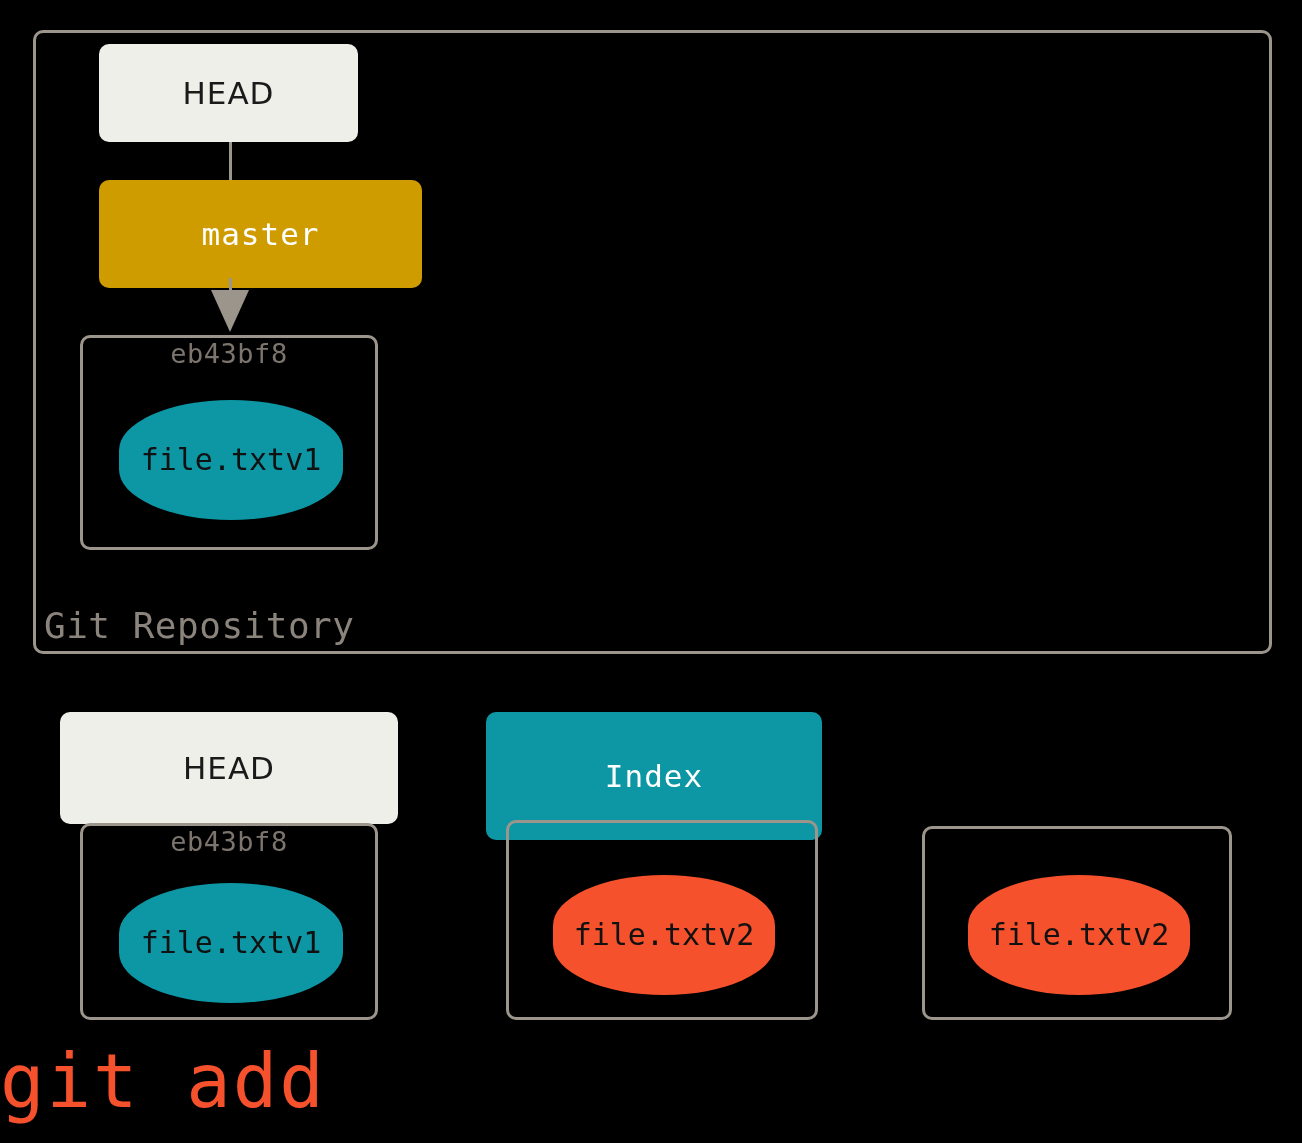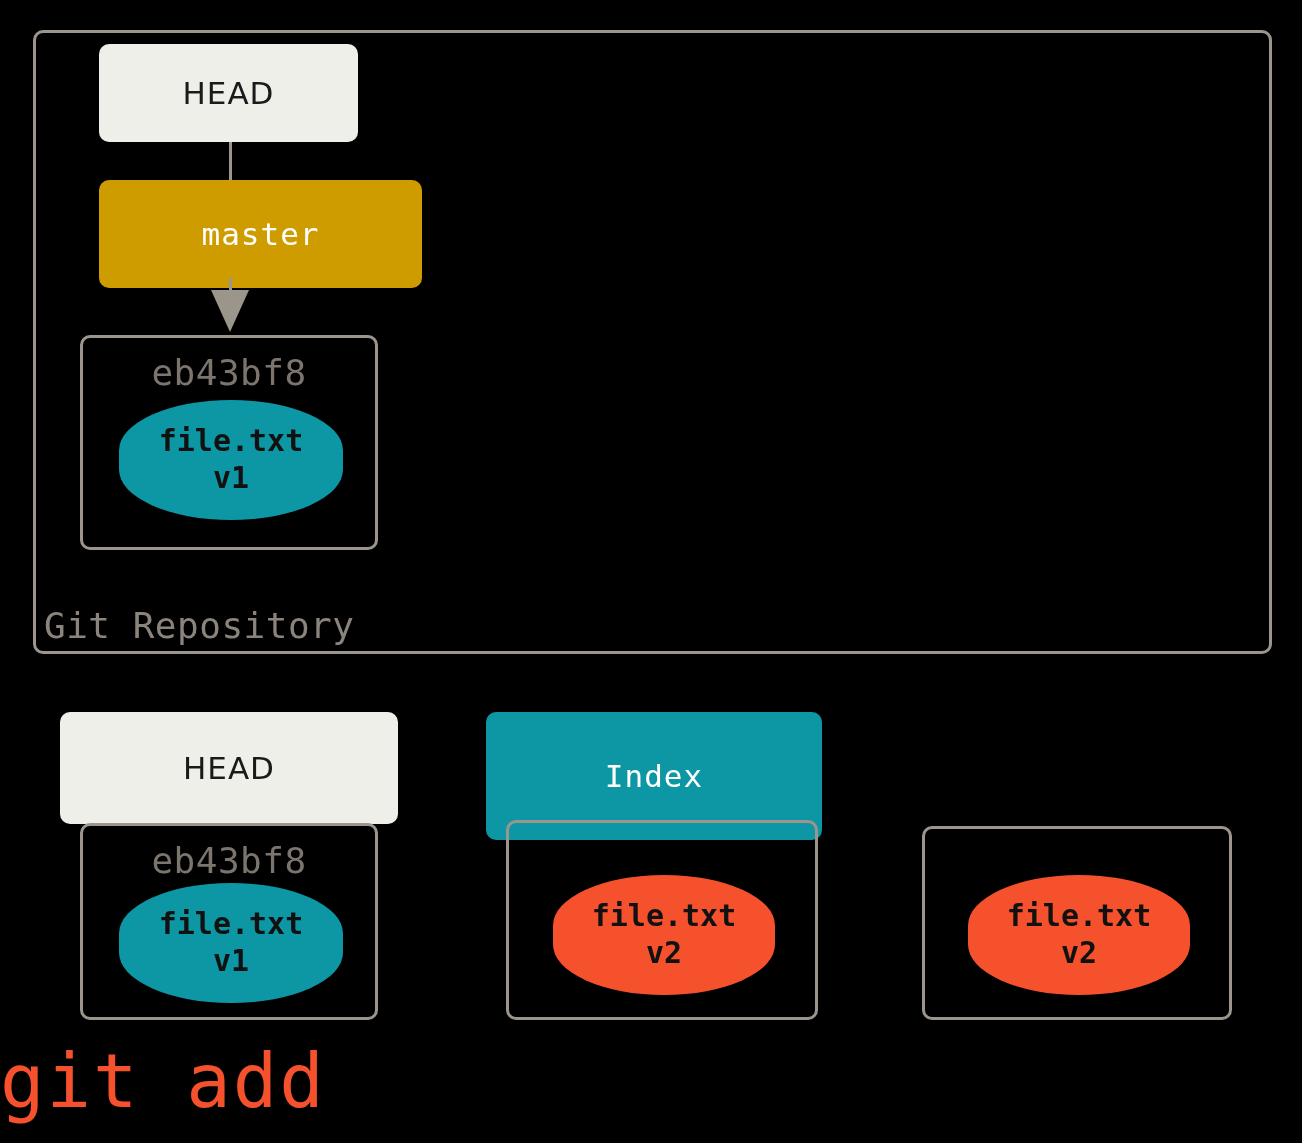--- a/index.html
+++ b/index.html
@@ -99,38 +99,37 @@
   #commit-box {
     left: 80px;
     top: 335px;
     width: 298px;
     height: 215px;
   }
   .sha {
     position: absolute;
     left: 0;
     right: 0;
-    top: 14px;
-    text-align: center;
-    font-size: 36px;
+    top: 0;
+    text-align: center;
+    font-size: 27px;
     color: #7c756d;
     letter-spacing: 0.5px;
   }
   .blob {
     position: absolute;
     display: flex;
-    flex-direction: column;
+    flex-direction: row;
     align-items: center;
     justify-content: center;
     text-align: center;
     border-radius: 50% / 42%;
     color: #111111;
     font-size: 30px;
     line-height: 1.22;
-    font-weight: bold;
   }
   #commit-blob {
     left: 36px;
     top: 62px;
     width: 224px;
     height: 120px;
     background: #0d97a5;
   }
 
   

